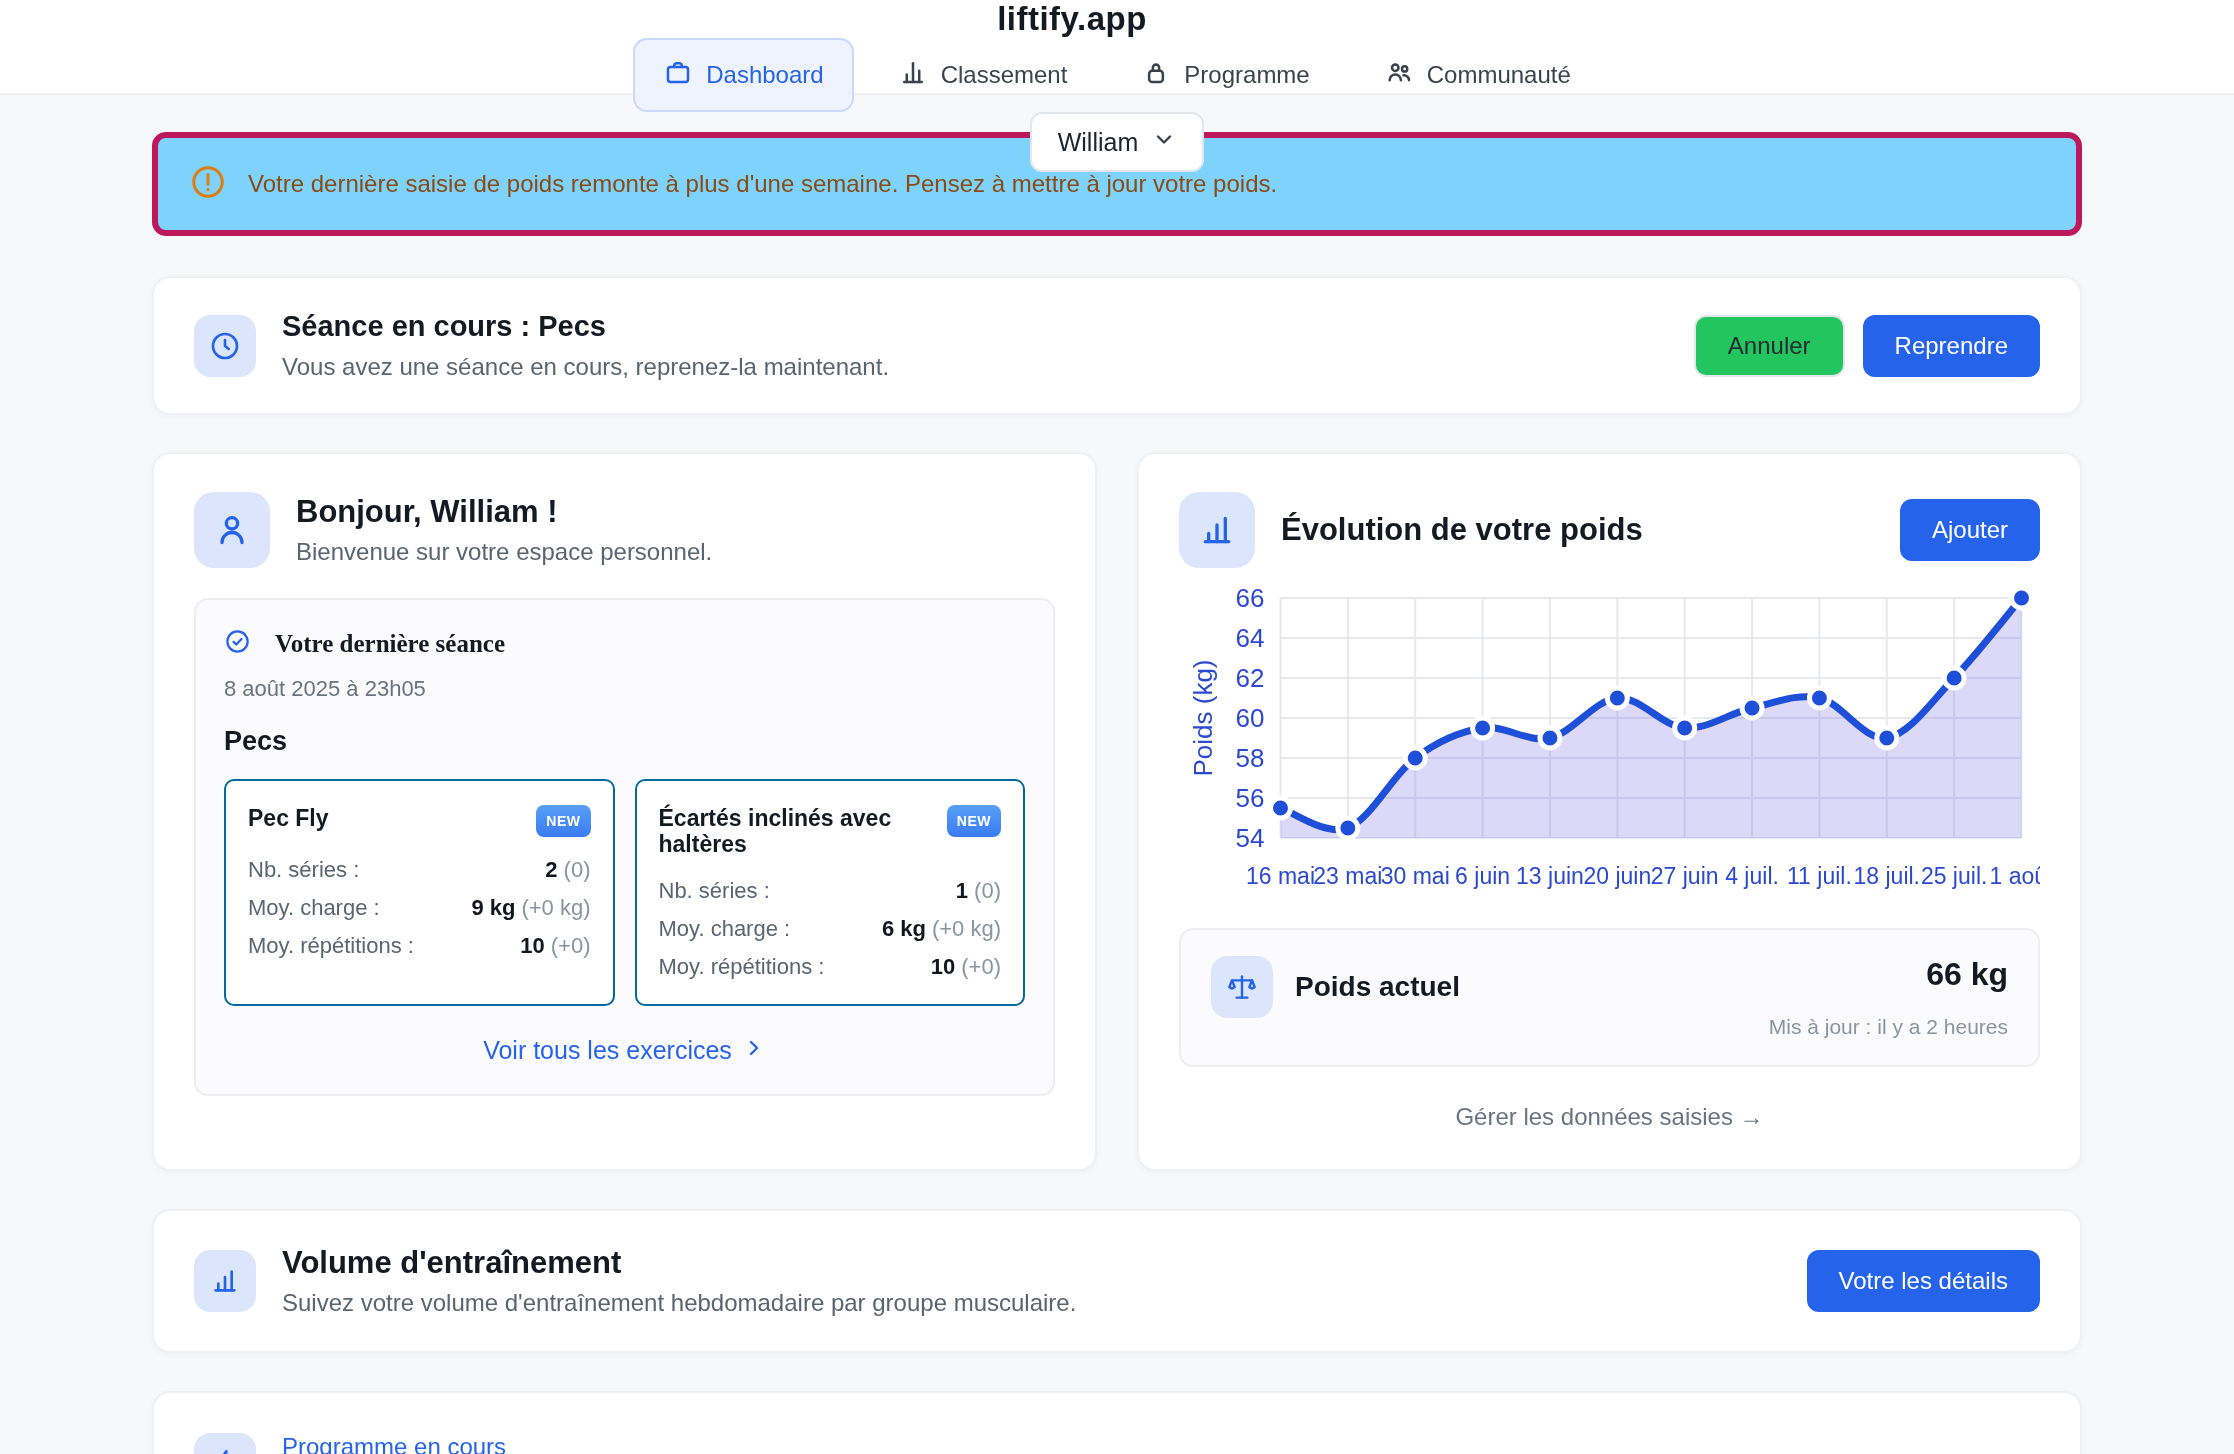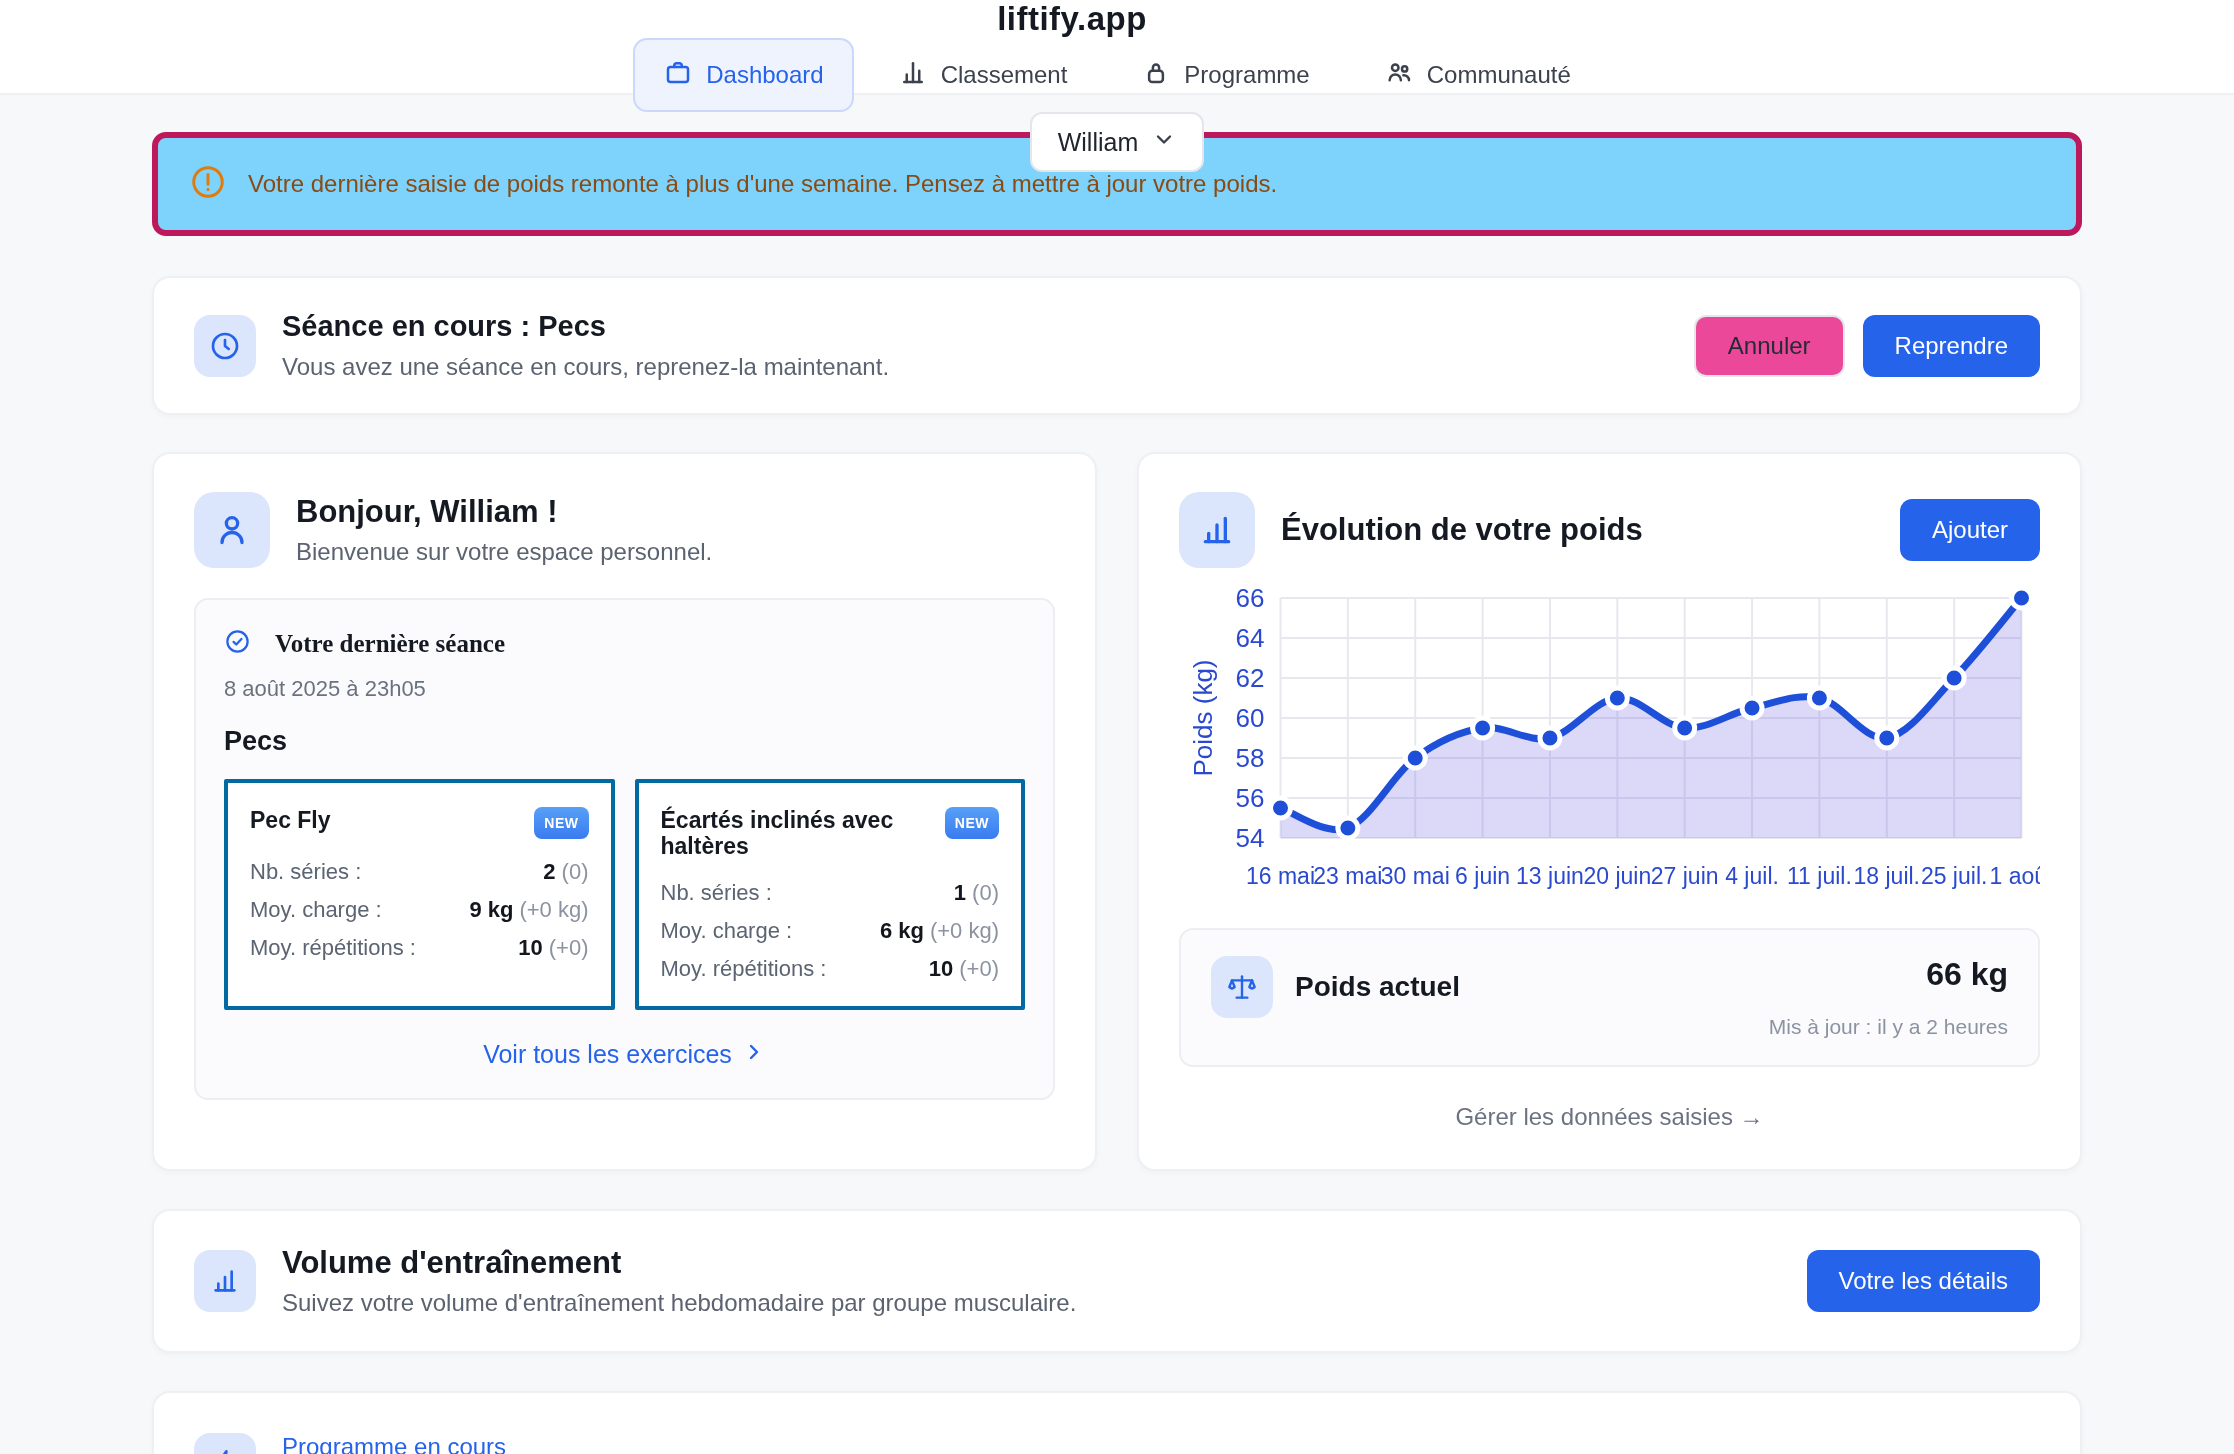--- a/index.html
+++ b/index.html
@@ -34,21 +34,21 @@
   .card { background:#fff; border:2px solid #eef0f3; border-radius:18px;
           box-shadow:0 2px 6px rgba(20,25,40,.03); }
   .icon-box { background:#dbe6fd; border-radius:16px; display:flex; align-items:center;
               justify-content:center; flex:none; }
   .icon-box svg { stroke:#2563eb; }
   .icon-sm { width:62px; height:62px; } .icon-sm svg { width:32px; height:32px; }
   .icon-lg { width:76px; height:76px; border-radius:20px; } .icon-lg svg { width:40px; height:40px; }
 
   .btn { border:none; border-radius:12px; font-size:24px; font-family:inherit; cursor:pointer; }
   .btn-primary { background:#2563eb; color:#fff; padding:17px 32px; font-weight:500; }
-  .btn-outline { background:#ec4899; color:#252b35; border:2px solid #e3e6eb; padding:15px 32px; }
+  .btn-outline { background:#22c55e; color:#252b35; border:2px solid #e3e6eb; padding:15px 32px; }
 
   
   .session { margin-top:40px; padding:32px 40px; display:flex; align-items:center; gap:26px; }
   .session-title { font-size:29px; font-weight:bold; }
   .session-sub { font-size:24px; color:#5b6370; margin-top:10px; }
   .session-actions { margin-left:auto; display:flex; gap:18px; }
 
   
   .grid2 { display:grid; grid-template-columns:1fr 1fr; gap:40px; margin-top:37px; align-items:stretch; }
   .panel-card { padding:38px 40px; }
@@ -57,21 +57,21 @@
   .card-sub { font-size:24px; color:#5b6370; margin-top:8px; }
 
   .inner-panel { margin-top:30px; background:#fbfbfd; border:2px solid #ededf2; border-radius:14px; padding:28px; }
   .last-row { display:flex; align-items:center; gap:24px;font-family:Liberation Serif, serif; }
   .last-row svg { width:27px; height:27px; stroke:#2563eb; }
   .last-label { font-size:25px; font-weight:bold; }
   .last-date { font-size:22px; color:#6a7280; margin-top:17px; }
   .last-name { font-size:27px; font-weight:bold; margin-top:24px; }
 
   .ex-grid { display:grid; grid-template-columns:1fr 1fr; gap:20px; margin-top:22px; }
-  .ex-card { background:#fff; border:4px solid #0369a1; border-radius:2px; padding:24px 22px; }
+  .ex-card { background:#fff; border:2px solid #0369a1; border-radius:10px; padding:24px 22px; }
   .ex-head { display:flex; align-items:flex-start; justify-content:space-between; gap:10px; }
   .ex-name { font-size:23px; font-weight:bold; line-height:1.15; }
   .badge-new { background:linear-gradient(#57a0f7,#3a7bf0); color:#fff; font-size:14px; font-weight:bold;
                border-radius:8px; padding:8px 10px; letter-spacing:.5px; flex:none; }
   .ex-rows { margin-top:20px; display:flex; flex-direction:column; gap:12px; }
   .ex-row { display:flex; justify-content:space-between; font-size:22px; }
   .ex-row .lbl { color:#5b6472; }
   .ex-row .val { font-weight:bold; color:#13161d; }
   .ex-row .delta { color:#8b93a1; font-weight:normal; margin-left:6px; }
 

